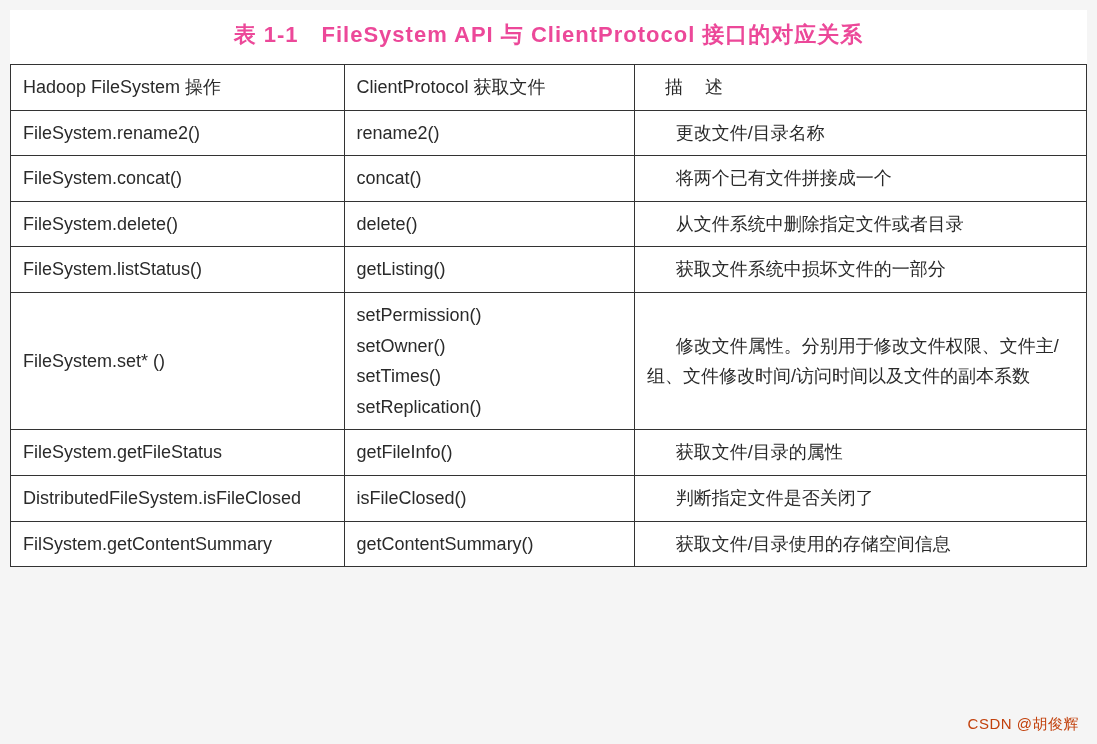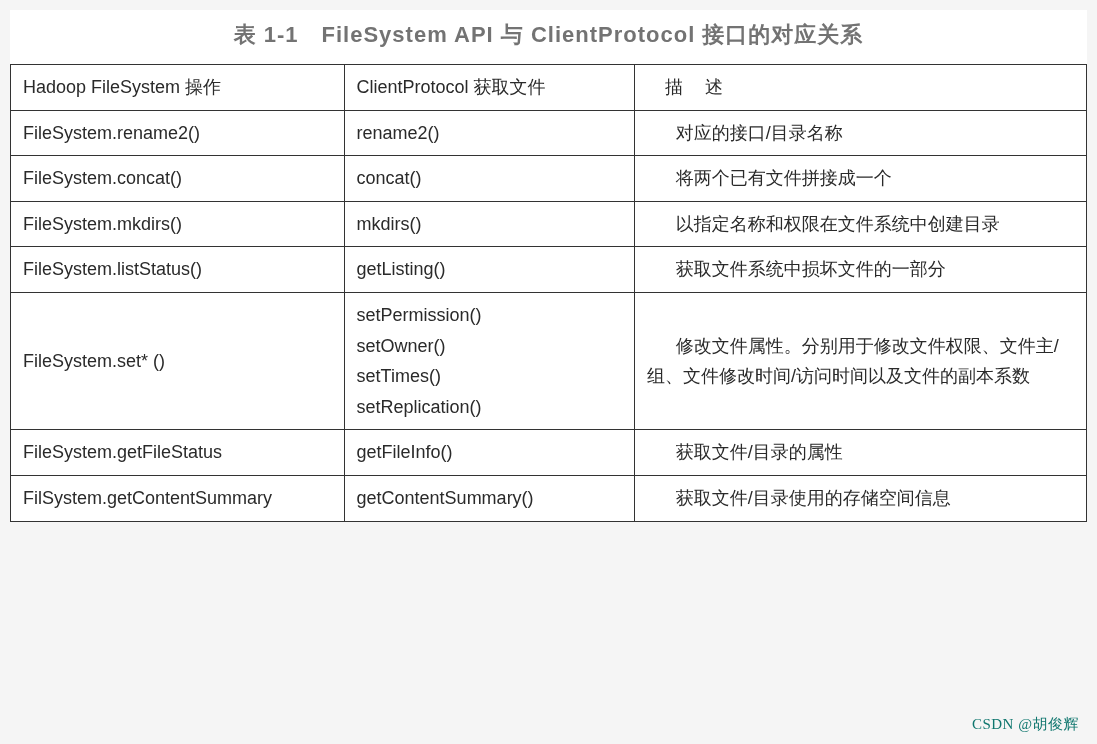--- a/index.html
+++ b/index.html
@@ -14,21 +14,21 @@
       width: 1097px;
     }
     .page {
       background: #fff;
     }
     .title {
       text-align: center;
       font-size: 22px;
       font-weight: bold;
       padding: 10px 0 14px 0;
-      color: #737373;
+      color: #ec4899;
       letter-spacing: 1px;
     }
     table {
       width: 100%;
       border-collapse: collapse;
       table-layout: fixed;
     }
     th, td {
       border: 1.5px solid #333;
       padding: 7px 12px;
@@ -52,22 +52,22 @@
       text-indent: 1.6em;
     }
     .multi {
       white-space: pre-line;
     }
     .watermark {
       position: fixed;
       right: 18px;
       bottom: 10px;
       font-size: 15px;
-      color: #0f766e;
-      font-family: Liberation Serif, serif;
+      color: #c2410c;
+      font-family: Liberation Sans, sans-serif;
       letter-spacing: 0.5px;
     }
   </style>
 </head>
 <body>
 
 <div class="page">
   <div class="title">表 1-1　FileSystem API 与 ClientProtocol 接口的对应关系</div>
   <table>
     <colgroup>
@@ -79,51 +79,56 @@
       <tr>
         <th>Hadoop FileSystem 操作</th>
         <th>ClientProtocol 获取文件</th>
         <th class="header-desc">描述</th>
       </tr>
     </thead>
     <tbody>
       <tr>
         <td>FileSystem.rename2()</td>
         <td>rename2()</td>
-        <td class="desc">对应的接口/目录名称</td>
+        <td class="desc">更改文件/目录名称</td>
       </tr>
       <tr>
         <td>FileSystem.concat()</td>
         <td>concat()</td>
         <td class="desc">将两个已有文件拼接成一个</td>
       </tr>
       <tr>
-        <td>FileSystem.mkdirs()</td>
-        <td>mkdirs()</td>
-        <td class="desc">以指定名称和权限在文件系统中创建目录</td>
+        <td>FileSystem.delete()</td>
+        <td>delete()</td>
+        <td class="desc">从文件系统中删除指定文件或者目录</td>
       </tr>
       <tr>
         <td>FileSystem.listStatus()</td>
         <td>getListing()</td>
         <td class="desc">获取文件系统中损坏文件的一部分</td>
       </tr>
       <tr>
         <td>FileSystem.set* ()</td>
         <td class="multi">setPermission()
 setOwner()
 setTimes()
 setReplication()</td>
         <td class="desc">修改文件属性。分别用于修改文件权限、文件主/组、文件修改时间/访问时间以及文件的副本系数</td>
       </tr>
       <tr>
         <td>FileSystem.getFileStatus</td>
         <td>getFileInfo()</td>
         <td class="desc">获取文件/目录的属性</td>
       </tr>
       <tr>
+        <td>DistributedFileSystem.isFileClosed</td>
+        <td>isFileClosed()</td>
+        <td class="desc">判断指定文件是否关闭了</td>
+      </tr>
+      <tr>
         <td>FilSystem.getContentSummary</td>
         <td>getContentSummary()</td>
         <td class="desc">获取文件/目录使用的存储空间信息</td>
       </tr>
 
     </tbody>
   </table>
 </div>
 
 <div class="watermark">CSDN @胡俊辉</div>

